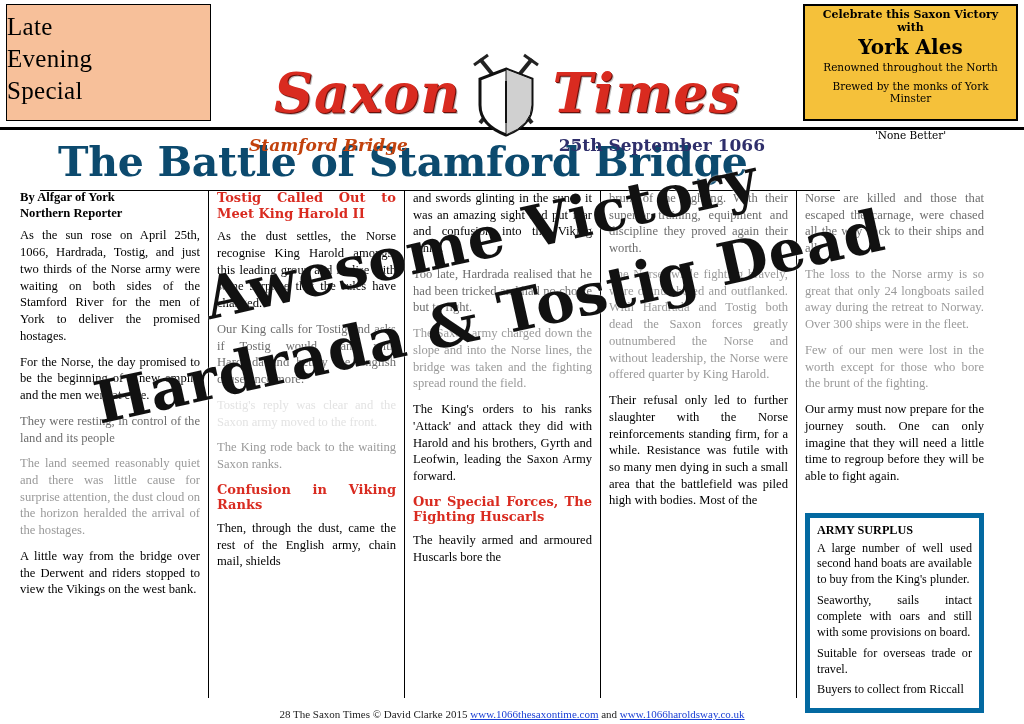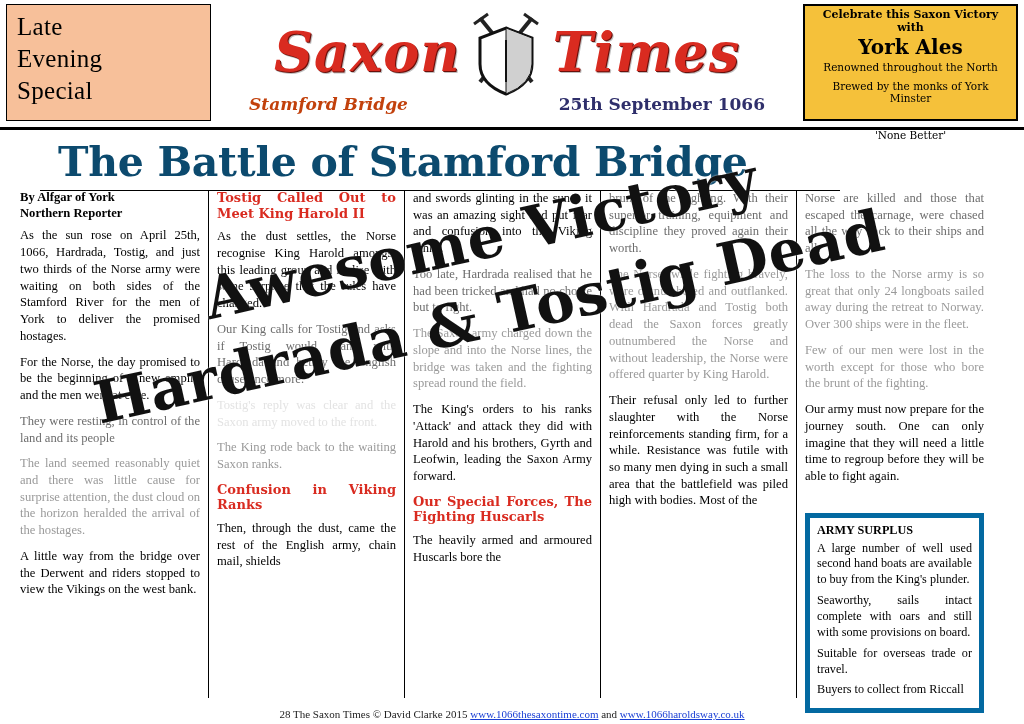--- a/index.html
+++ b/index.html
@@ -31,35 +31,36 @@
     display: flex;
     align-items: stretch;
     border-bottom: 3px solid #000;
     box-sizing: border-box;
   }
   .flash-box {
     width: 205px;
     margin: 4px 0 6px 6px;
     background: #f7c09a;
     border: 1px solid #000;
-    padding: 6px 10px;
+    padding: 6px 0;
     box-sizing: border-box;
     font-family: "Liberation Serif", serif;
   }
   .flash-line {
     font-size: 25px;
     line-height: 1.28;
     letter-spacing: .3px;
   }
 
   .title-block {
     flex: 1;
     position: relative;
     text-align: right;
     padding-top: 12px;
+    margin-top: 41px;
   }
   .paper-title {
     font-family: "DejaVu Serif", serif;
     font-weight: bold;
     font-style: italic;
     font-size: 54px;
     color: #d92b20;
     text-shadow: 1px 1px 0 #6b0f0a, 2px 2px 0 rgba(0,0,0,.25);
     letter-spacing: 1px;
     line-height: 1;

